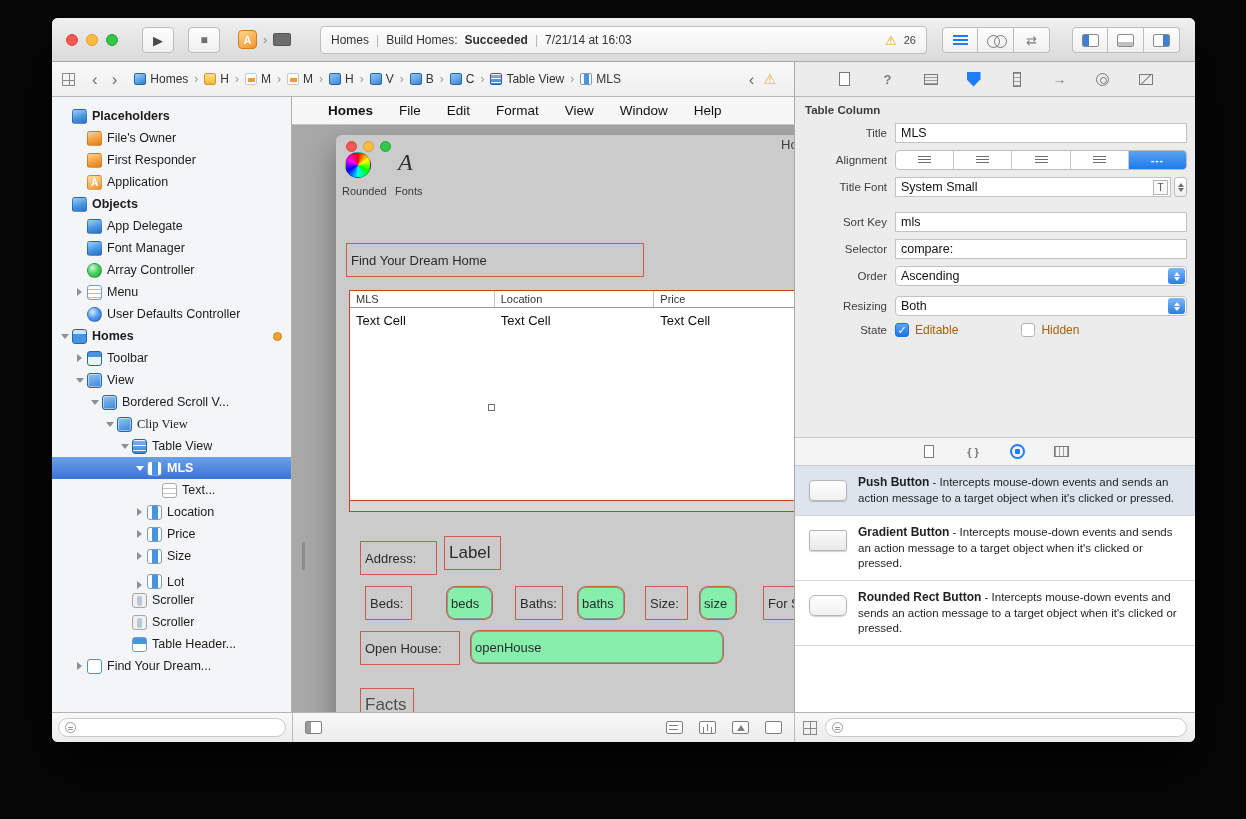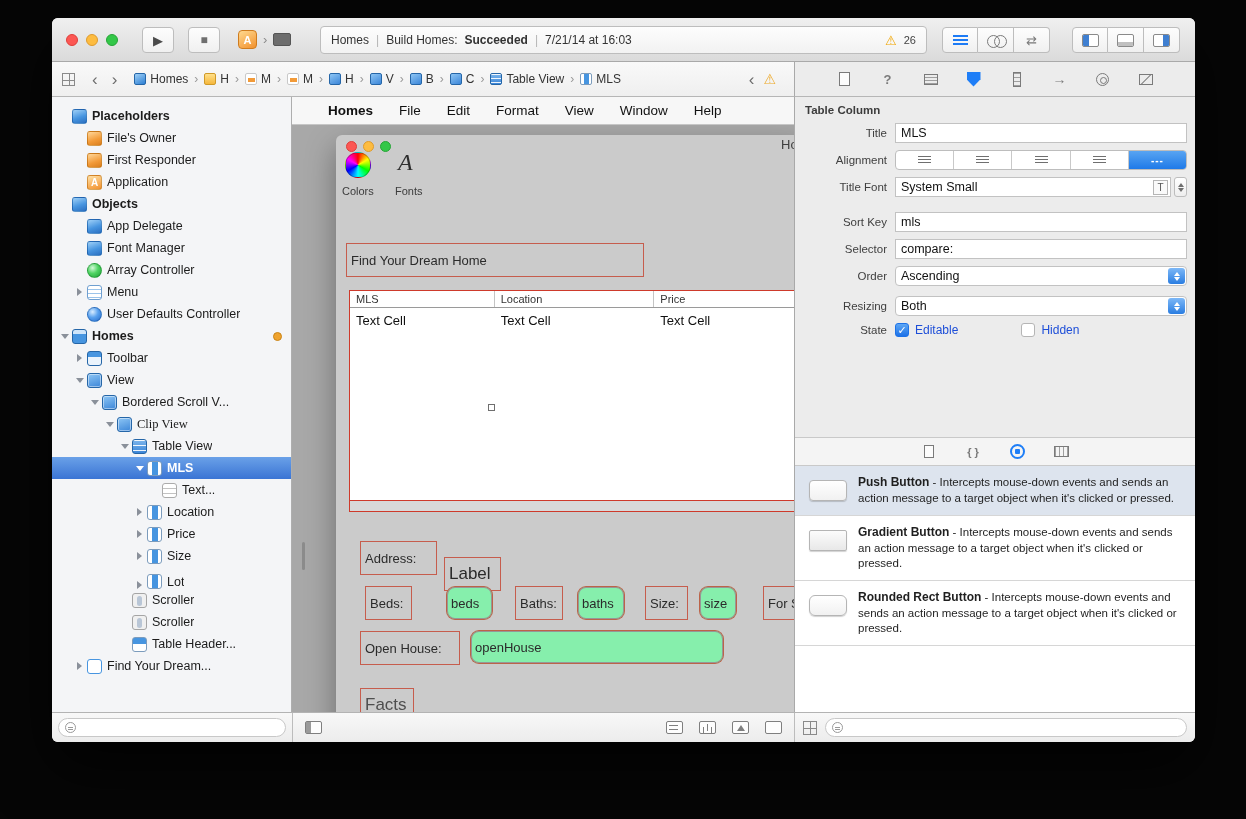--- a/index.html
+++ b/index.html
@@ -178,21 +178,21 @@
   .stepper .up{border-bottom:4px solid #6f6f6f;margin-bottom:1px;}
   .stepper .down{border-top:4px solid #6f6f6f;}
   .popup{position:relative;border-radius:4px;padding-right:22px;}
   .pop-arrows{position:absolute;right:1px;top:1px;bottom:1px;width:17px;border-radius:3px;background:linear-gradient(#7db8f7,#2a7de1);
     display:flex;flex-direction:column;align-items:center;justify-content:center;}
   .pop-arrows i{border:3px solid transparent;display:block;}
   .pop-arrows .up{border-bottom:4px solid #fff;margin-bottom:1px;}
   .pop-arrows .down{border-top:4px solid #fff;}
   .cb{width:14px;height:14px;border-radius:3px;border:1px solid #b5b5b5;background:#fff;margin-right:6px;flex:none;}
   .cb.checked{background:linear-gradient(#5ea7f4,#1d72e8);border-color:#1d72e8;color:#fff;display:flex;align-items:center;justify-content:center;font-size:11px;}
-  .cb-label{font-size:12px;color:#1d4ed8;}
+  .cb-label{font-size:12px;color:#a16207;}
   .state-spacer{width:63px;}
 
   
   .lib-tabbar{margin-top:auto;height:29px;border-top:1px solid #c9c9c9;border-bottom:1px solid #c9c9c9;background:#f4f4f4;
     display:flex;align-items:center;justify-content:center;gap:22px;flex:none;}
   .ltab{width:22px;height:22px;display:flex;align-items:center;justify-content:center;}
   .lt-doc{width:10px;height:13px;border:1px solid #7a7a7a;background:#fcfcfc;}
   .lt-snip{color:#7a7a7a;font-size:11px;font-weight:bold;}
   .lt-obj{width:15px;height:15px;border:2px solid #1e7ef7;border-radius:50%;display:flex;align-items:center;justify-content:center;}
   .lt-obj::after{content:"";width:5px;height:5px;background:#1e7ef7;border-radius:1px;}
@@ -498,42 +498,42 @@
         </div>
       <div class="mock-window"></div>
       <div class="mock-traffic">
         <span class="light red"></span>
         <span class="light yellow"></span>
         <span class="light green"></span>
       </div>
       <div class="mock-title">Ho</div>
       <div class="color-wheel"></div>
       <div class="fonts-a">A</div>
-      <div class="tool-label" style="left:50px;">Colors</div>
+      <div class="tool-label" style="left:50px;">Rounded</div>
       <div class="tool-label" style="left:103px;">Fonts</div>
 
       <div class="red-box mock-heading fld">Find Your Dream Home</div>
 
       <div class="mock-table">
         <div class="mock-thead">
             <span class="mock-th" style="width: 145px;">MLS</span>
             <span class="mock-th" style="width: 160px;">Location</span>
             <span class="mock-th" style="width: 154px;">Price</span>
           </div>
         <div class="mock-trow">
             <span class="mock-td" style="width: 145px;">Text Cell</span>
             <span class="mock-td" style="width: 160px;">Text Cell</span>
             <span class="mock-td" style="width: 154px;">Text Cell</span>
           </div>
         <div class="mock-scrollstrip"></div>
       </div>
       <div class="sel-handle"></div>
 
       <div class="red-box fld" style="left:68px;top:444px;width:77px;height:20px;">Address:</div>
-      <div class="red-box fld" style="left:152px;top:460px;width:57px;height:26px;font-size:17px;">Label</div>
+      <div class="red-box fld" style="left:152px;top:439px;width:57px;height:26px;font-size:17px;">Label</div>
 
       <div class="red-box fld" style="left:73px;top:489px;width:47px;height:20px;">Beds:</div>
       <div class="red-box fld gray-field" style="left:154px;top:489px;width:47px;height:20px;">beds</div>
       <div class="red-box fld" style="left:223px;top:489px;width:48px;height:20px;">Baths:</div>
       <div class="red-box fld gray-field" style="left:285px;top:489px;width:48px;height:20px;">baths</div>
       <div class="red-box fld" style="left:353px;top:489px;width:43px;height:20px;">Size:</div>
       <div class="red-box fld gray-field" style="left:407px;top:489px;width:38px;height:20px;">size</div>
       <div class="red-box fld" style="left:471px;top:489px;width:44px;height:20px;">For Sale:</div>
 
       <div class="red-box fld" style="left:68px;top:534px;width:100px;height:21px;">Open House:</div>

